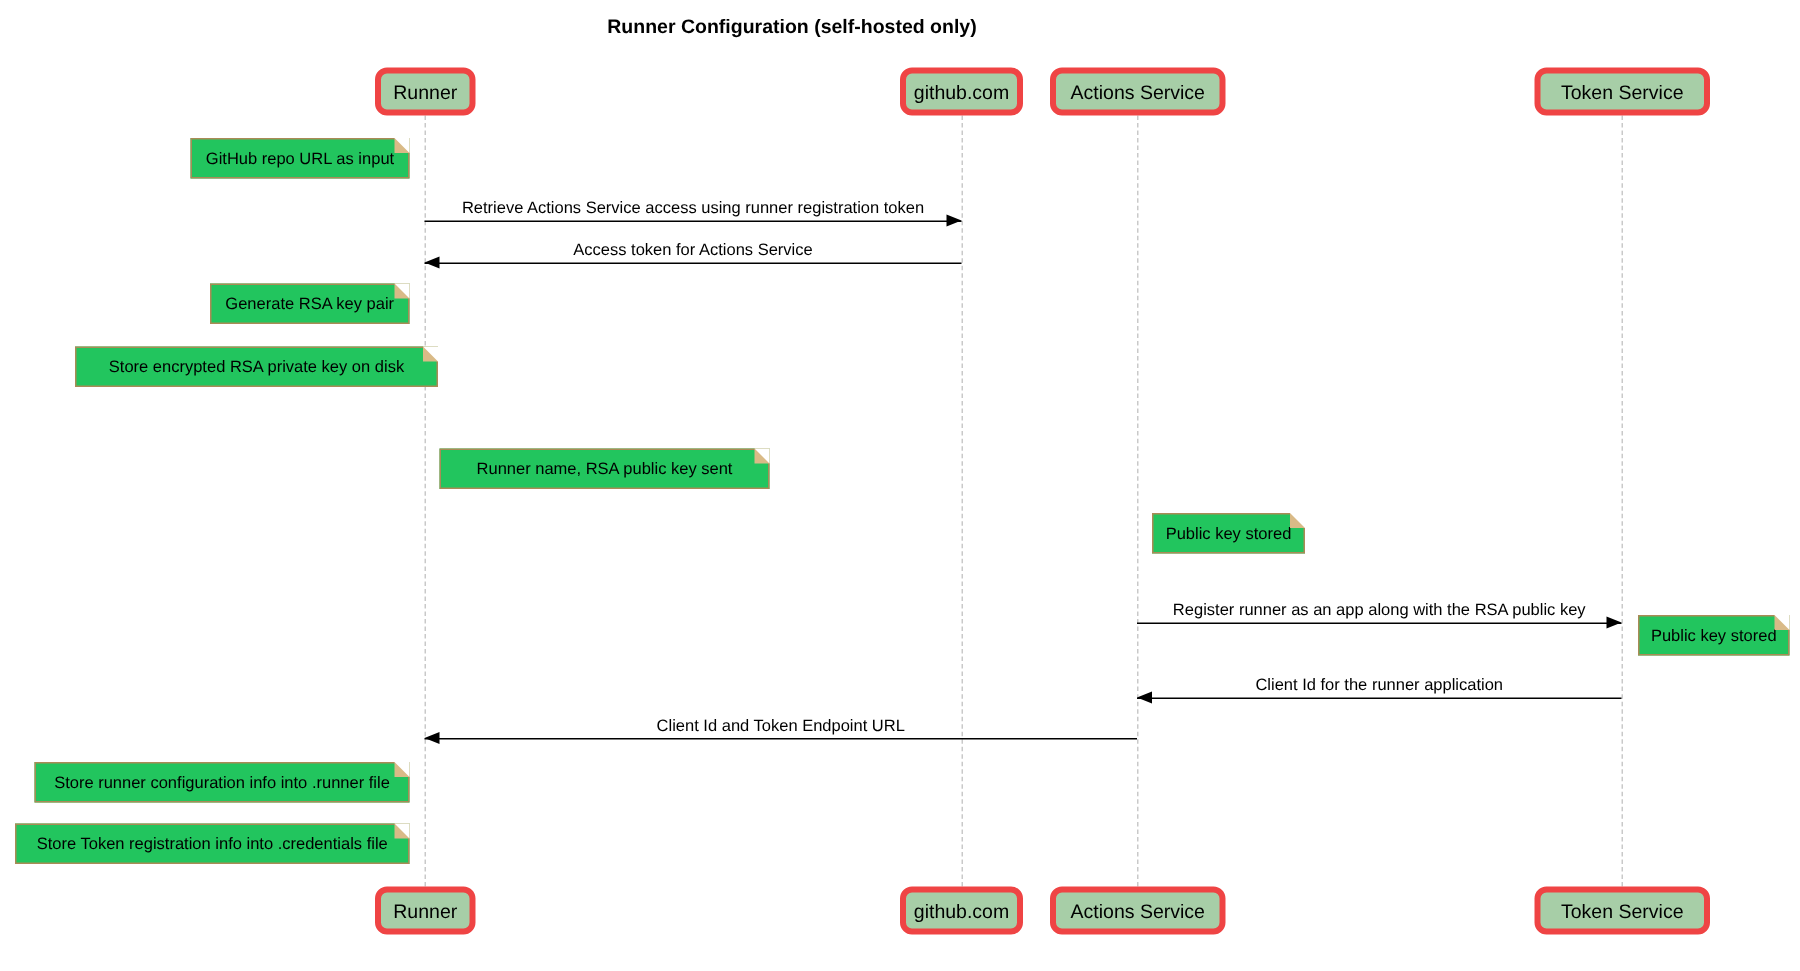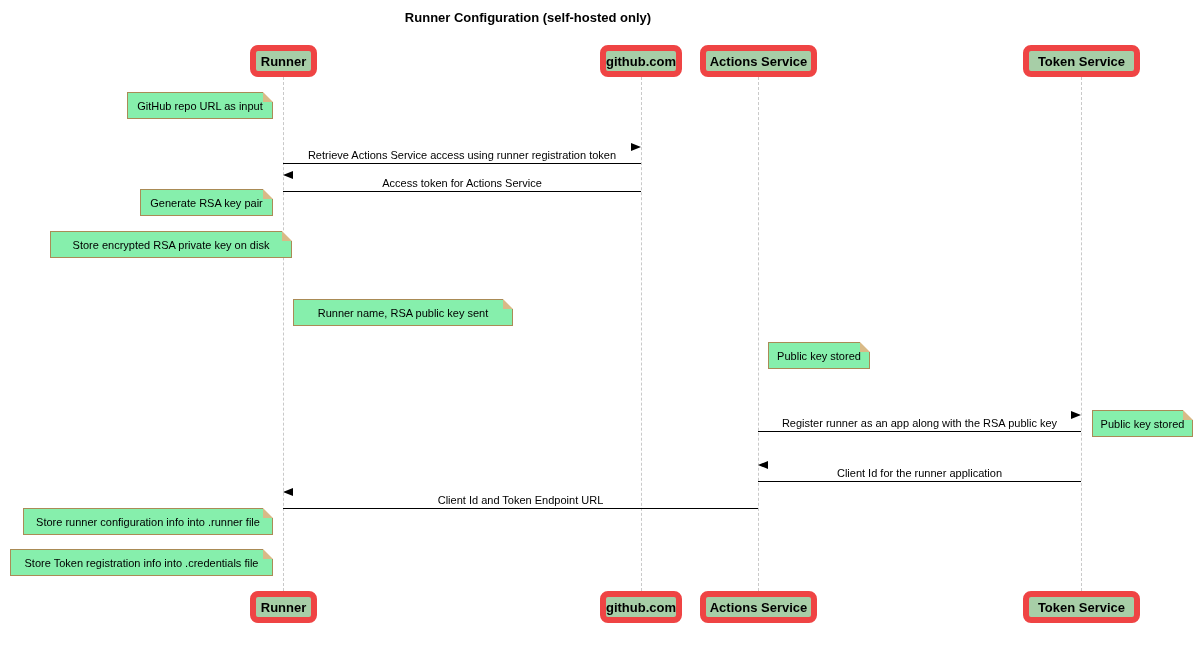--- a/index.html
+++ b/index.html
@@ -3,37 +3,37 @@
 <meta charset="utf-8">
 <style>
   * { margin:0; padding:0; box-sizing:border-box; }
   html,body { width:1200px; height:647px; background:#ffffff; overflow:hidden;
               font-family:"Liberation Sans", sans-serif; color:#000; }
   .stage { position:relative; width:1200px; height:647px; background:#ffffff; }
 
   .title { position:absolute; top:10px; left:0; width:1056px; text-align:center;
            font-size:13px; font-weight:bold; }
 
-  .participant { position:absolute; height:32px; background:#a7cea7; border:6px solid #ef4444;
+  .participant { position:absolute; height:32px; background:#a7cea7; border:4px solid #ef4444;
                  border-radius:8px; display:flex; align-items:center; justify-content:center;
-                 font-size:13px;font-weight:bold; }
+                 font-size:13px; }
 
   .lifeline { position:absolute; top:77px; height:514px; width:0;
               border-left:1px dashed #c9c9c9; }
 
-  .note { position:absolute; height:27px; background:#86efac; border:1px solid #aa8b56;
+  .note { position:absolute; height:27px; background:#22c55e; border:1px solid #aa8b56;
           display:flex; align-items:center; justify-content:center;
           font-size:11px; padding:0 6px; white-space:nowrap; }
   .note::before { content:""; position:absolute; top:-1px; right:-1px; width:0; height:0;
                   border-style:solid; border-width:0 10px 10px 0;
                   border-color:#ffffff #ffffff #d9ba87 #d9ba87; }
 
   .msg { position:absolute; }
   .msg-label { height:14px; line-height:13px; font-size:11px; text-align:center;
-               white-space:nowrap;margin-top:16px; }
+               white-space:nowrap; }
   .msg-line { width:100%; height:0; border-top:1px solid #000; }
   .head { position:absolute; top:10px; width:0; height:0; border-style:solid; }
   .head.right { right:0;  border-width:4px 0 4px 10px; border-color:transparent transparent transparent #000; }
   .head.left  { left:0;   border-width:4px 10px 4px 0;  border-color:transparent #000 transparent transparent; }
 </style>
 </head>
 <body>
 
 <div class="stage">
 

